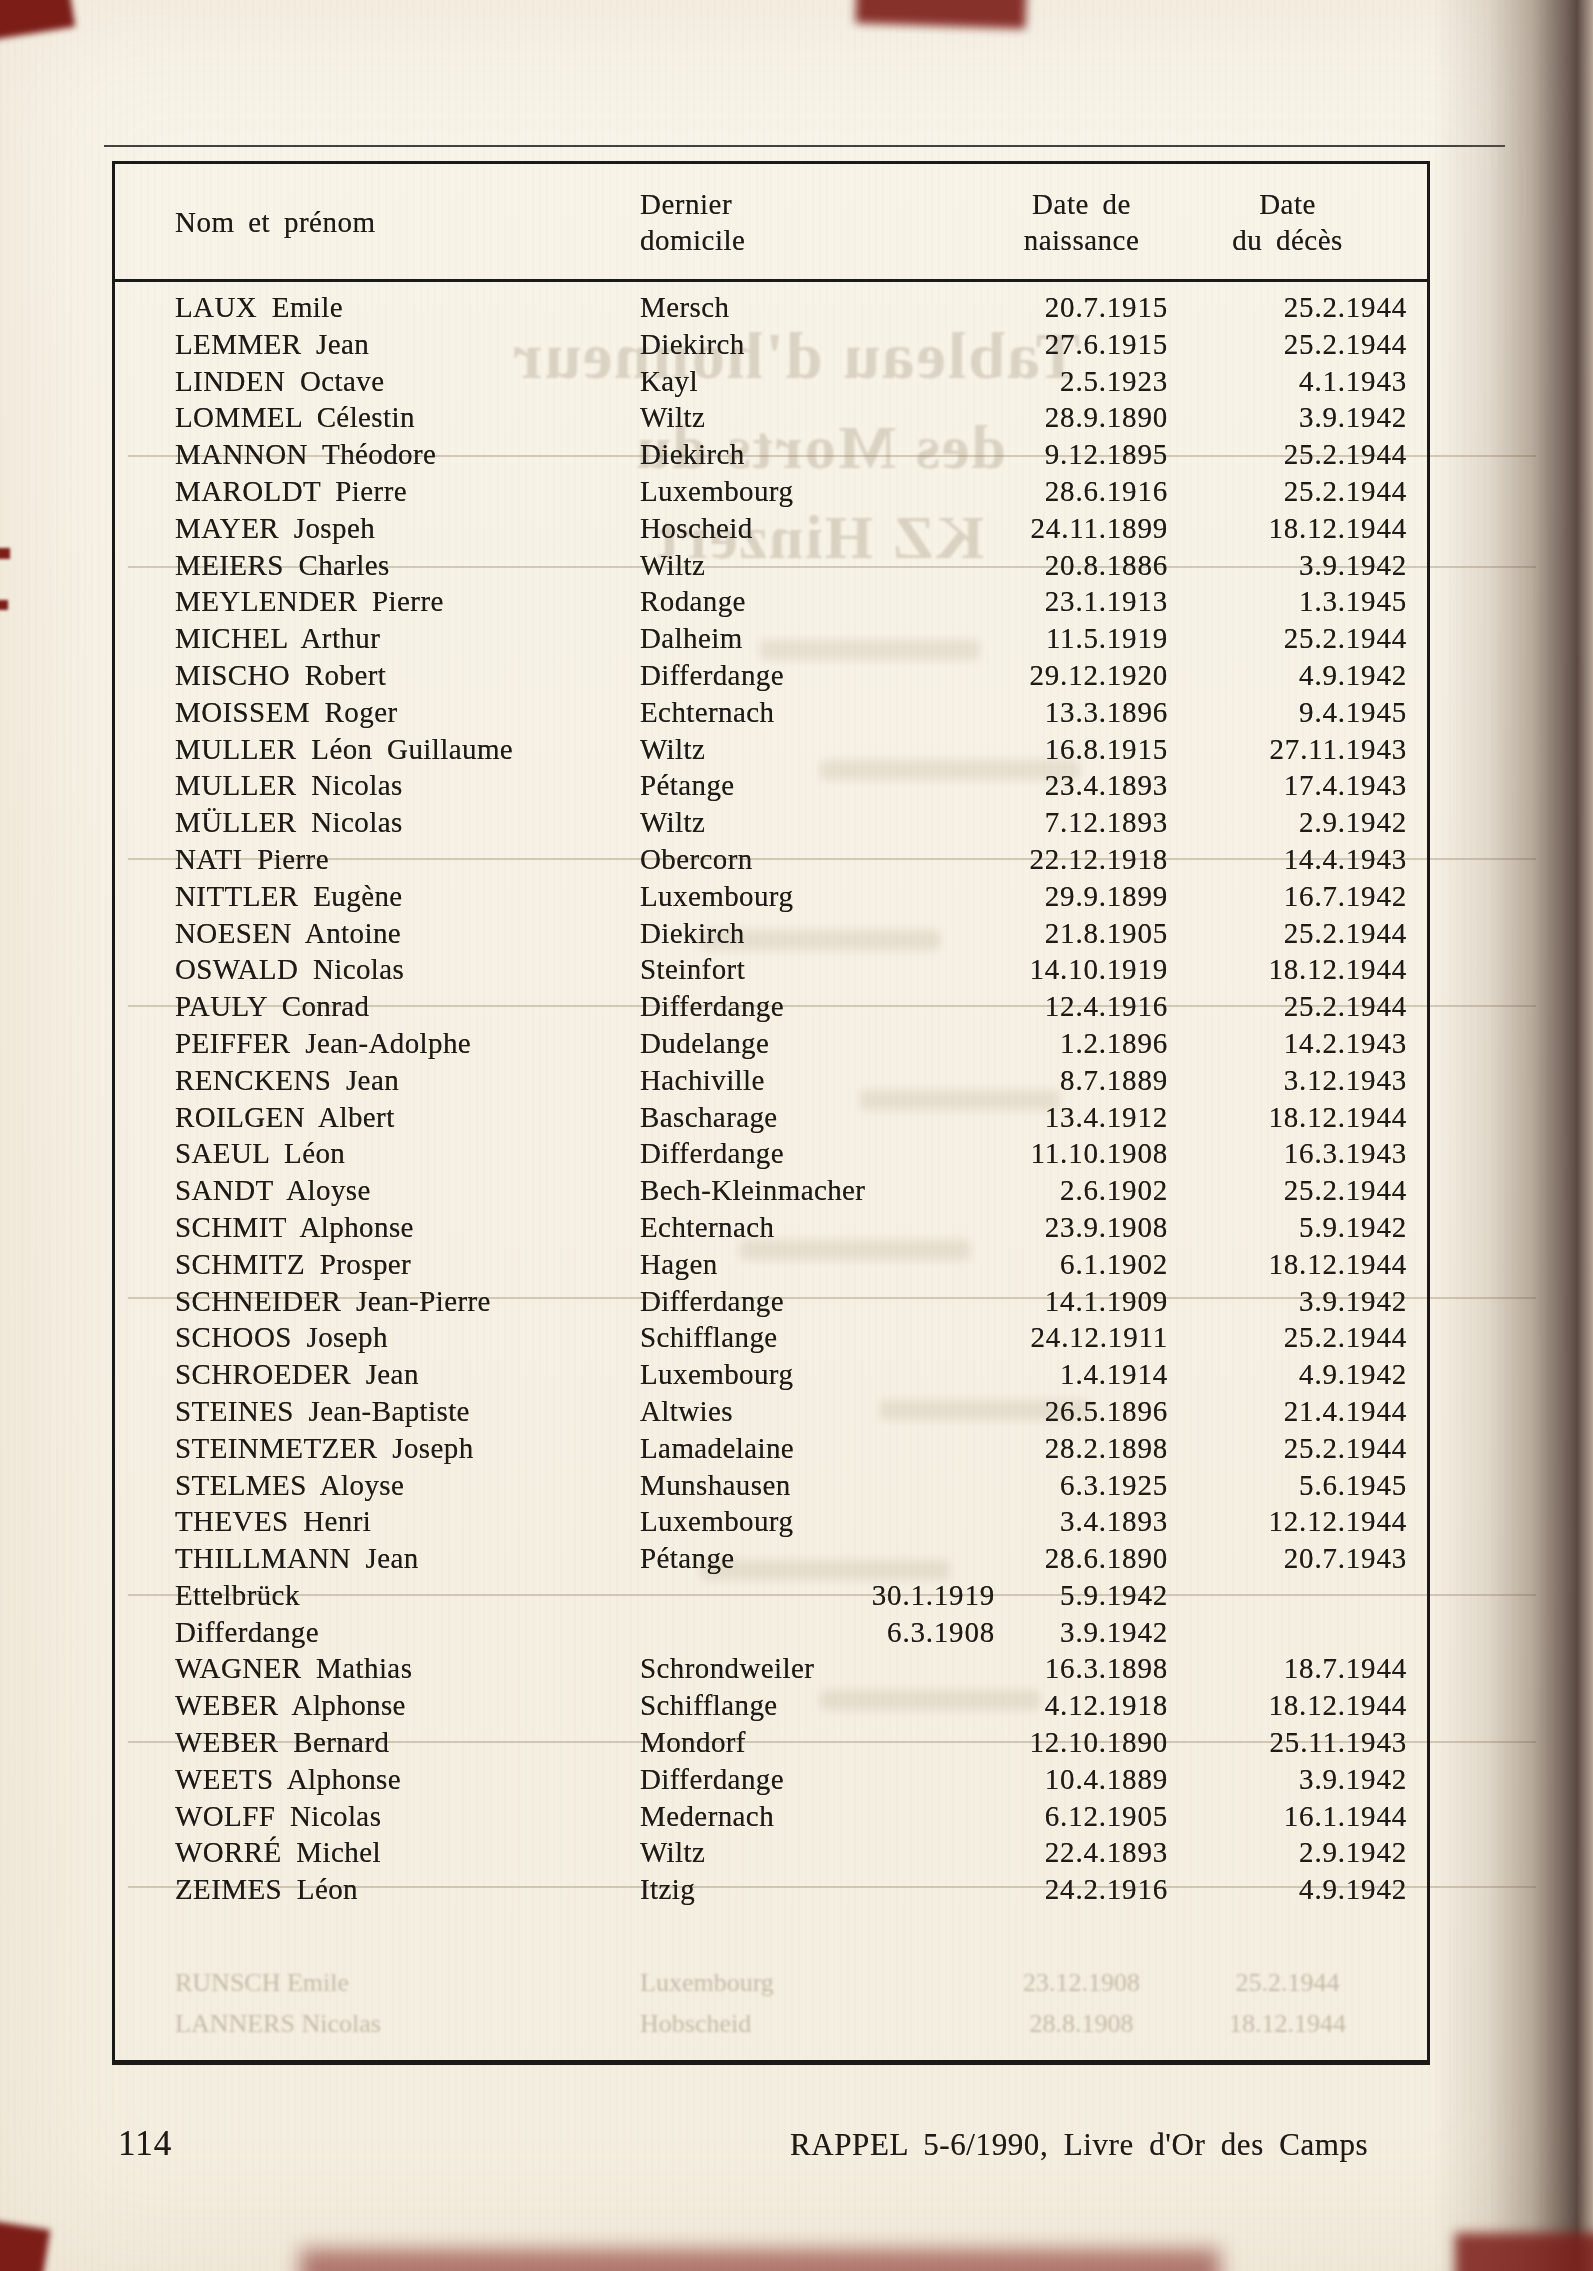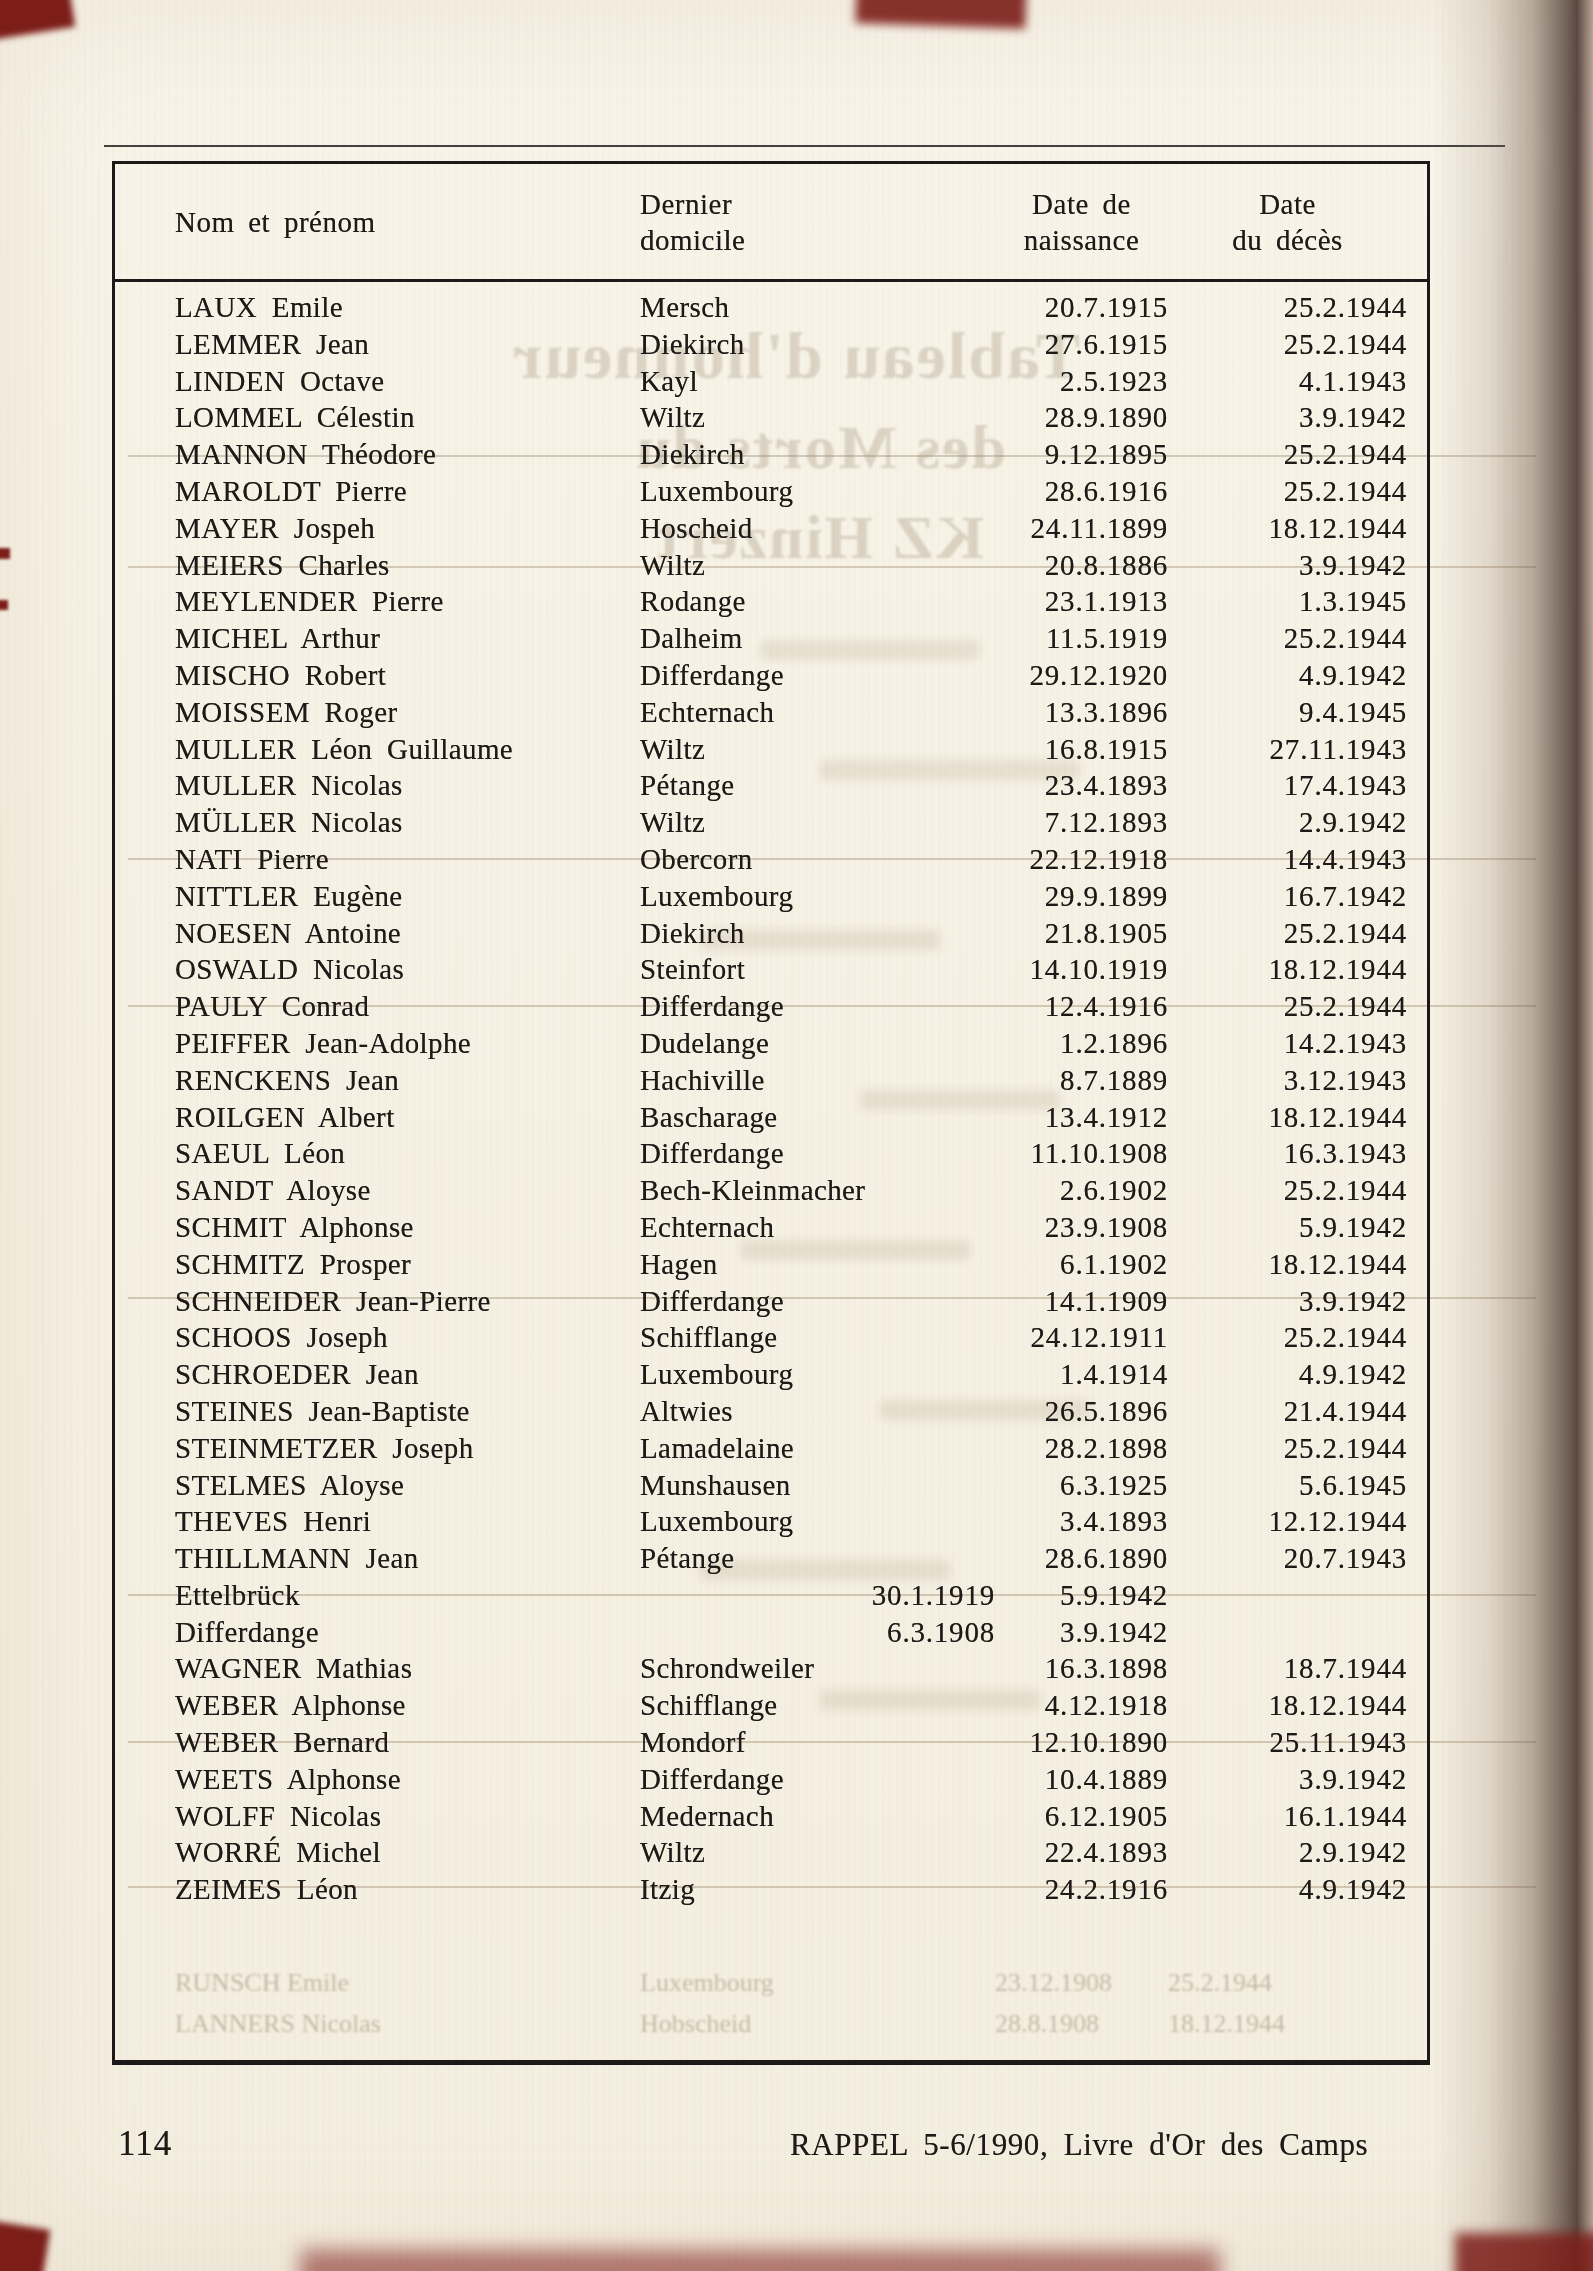--- a/index.html
+++ b/index.html
@@ -41,21 +41,21 @@
     position: absolute; border-radius: 6px;
     background: rgba(150,130,100,0.16); filter: blur(4px);
   }
 
   .ghost-rows {
     position: absolute; left: 60px; right: 20px; top: 1798px;
     color: rgba(132,110,82,0.40); filter: blur(0.8px);
     font-size: 26px;
   }
   .ghost-row { display: grid; grid-template-columns: 465px 355px 173px 1fr; height: 41px; line-height: 41px; }
-  .ghost-row .gr-b, .ghost-row .gr-d { text-align: left; font-family: Liberation Serif, serif; }
+  .ghost-row .gr-b, .ghost-row .gr-d { text-align: center; font-family: Liberation Serif, serif; }
 
   
   .top-rule {
     position: absolute; left: 104px; top: 145px; width: 1401px; height: 2px;
     background: #242220; opacity: 0.85;
   }
   .table-box {
     position: absolute; left: 112px; top: 152px;
     width: 1312px; height: 1896px;
     border: 3px solid #1c1a18;

